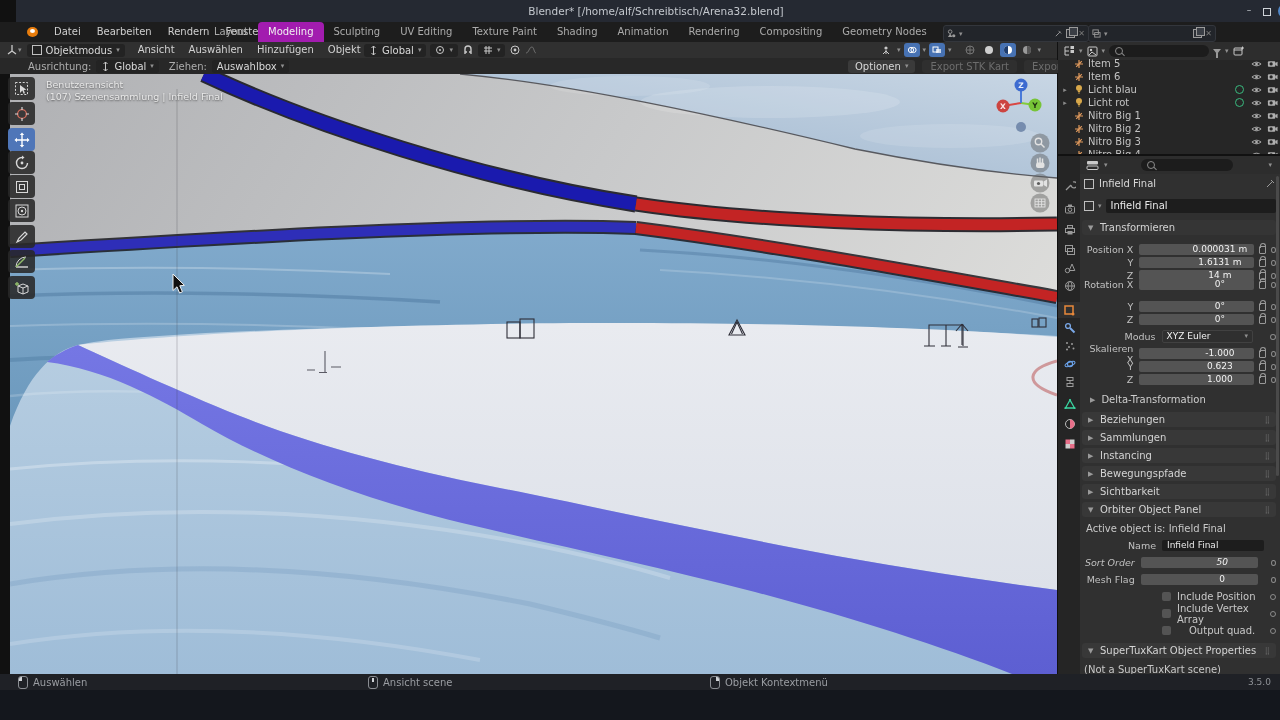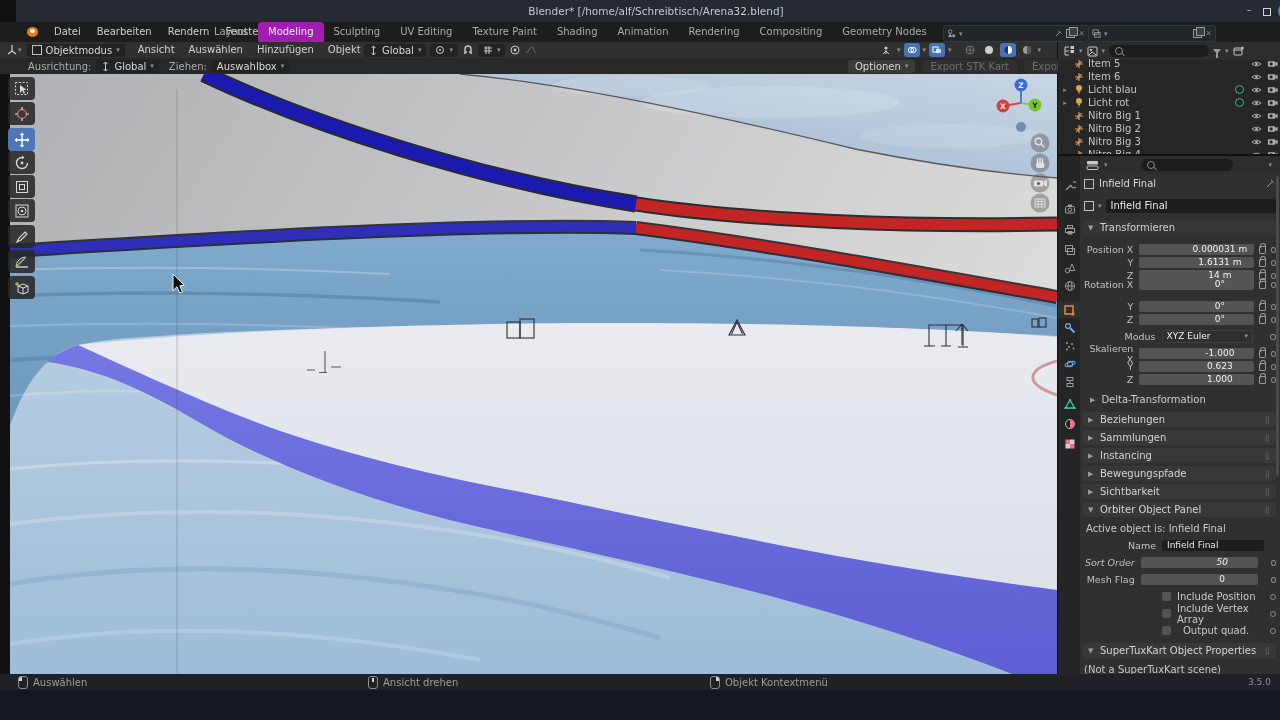--- a/index.html
+++ b/index.html
@@ -421,20 +421,24 @@
         <g stroke="#e2e2e2" stroke-width="0.9" fill="none">
           <rect x="1025" y="125" width="10" height="8"></rect>
           <path d="M1028.3,125 V133 M1031.6,125 V133 M1025,127.7 H1035 M1025,130.3 H1035"></path>
         </g>
       </g>
 
       <path transform="translate(163,200)" d="M0,0 L0,16.5 L4,12.8 L6.6,19 L9.4,17.8 L6.8,11.8 L11.4,11.3 Z" fill="#101010" stroke="#f0f0f0" stroke-width="1"></path>
     </svg>
   </div>
 
+  <div class="a" id="vp-overlay">
+    <div>Benutzeransicht</div>
+    <div>(107) Szenensammlung | Infield Final</div>
+  </div>
 
   <div class="a tbtn" style="top:77px;">
     <svg width="16" height="16" viewBox="0 0 16 16">
         <rect x="1.5" y="1.5" width="12" height="12" fill="none" stroke="#d8d8d8" stroke-dasharray="2,1.6"></rect>
         <path d="M6,4 L6,12 L8.4,9.6 L9.6,12.8 L11,12.2 L9.8,9 L12.4,8.8 Z" fill="#d8d8d8"></path>
       </svg>
   </div>
   <div class="a tbtn" style="top:102px;">
     <svg width="16" height="16" viewBox="0 0 16 16">
         <circle cx="8" cy="8" r="4.4" fill="none" stroke="#d06a5a" stroke-width="1.4"></circle>
@@ -952,42 +956,42 @@
     </div>
     <div class="a prow" style="top:451px;">
       <span class="plbl"></span>
       <span class="chk"></span>
       <span class="ptext" style="margin-left:6px;flex:1;">Include Vertex Array</span>
       <span class="adot"></span>
     </div>
     <div class="a prow" style="top:468px;">
       <span class="plbl"></span>
       <span class="chk"></span>
-      <span class="ptext" style="margin-left:12px;flex:1;">Output quad.</span>
+      <span class="ptext" style="margin-left:18px;flex:1;">Output quad.</span>
       <span class="adot"></span>
     </div>
 
     <div class="a panelbar" style="top:487px;">
       <span class="tri">▼</span>
       <span>SuperTuxKart Object Properties</span>
       <span class="grip">⣿</span>
     </div>
     <div class="a ptext" style="left:26px;top:508px;">(Not a SuperTuxKart scene)</div>
 
     <div class="a" id="pscroll"></div>
   </div>
 
   <div class="a" id="statusbar">
     <div class="a hint" style="left:18px;top:2px;">
       <span class="mouseico lmb"></span>
       <span>Auswählen</span>
     </div>
     <div class="a hint" style="left:368px;top:2px;">
       <span class="mouseico mmb"></span>
-      <span>Ansicht drehen</span>
+      <span>Ansicht scene</span>
     </div>
     <div class="a hint" style="left:710px;top:2px;">
       <span class="mouseico rmb"></span>
       <span>Objekt Kontextmenü</span>
     </div>
     <div class="a" style="left:1248px;top:3px;font-size:9px;color:#8f9297;">3.5.0</div>
   </div>
 
   <div class="a" id="taskbar">
     

